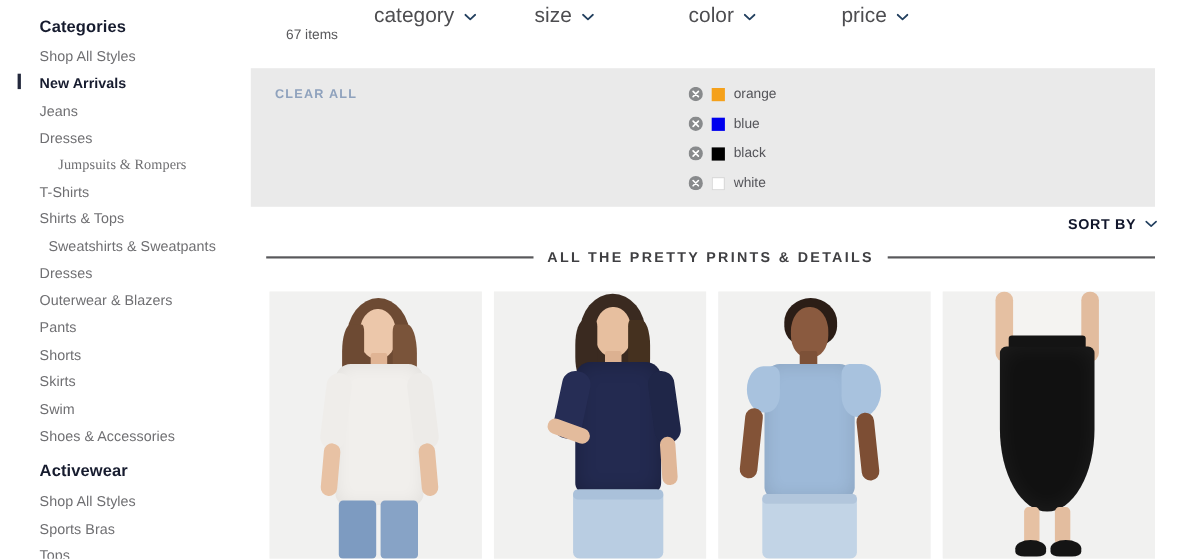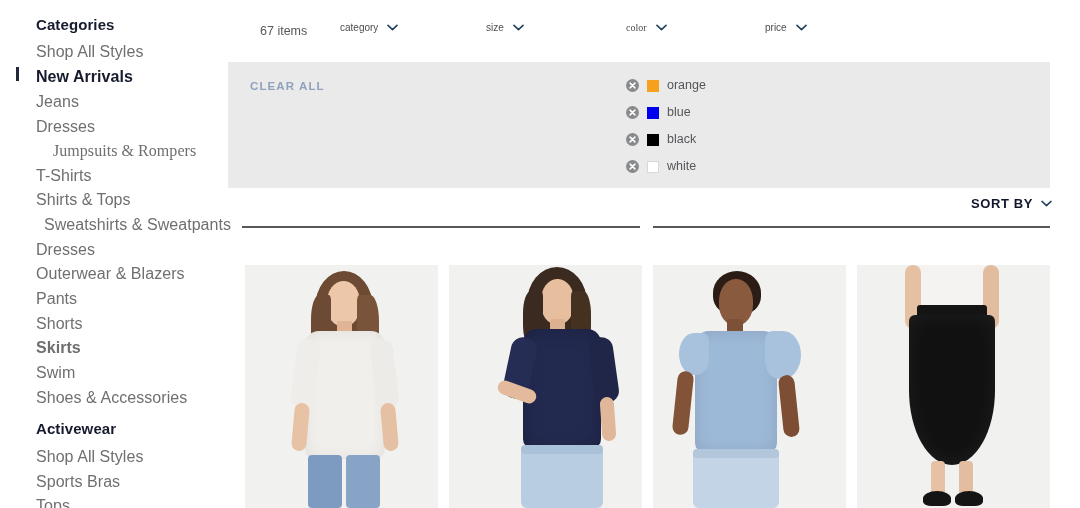--- a/index.html
+++ b/index.html
@@ -11,39 +11,39 @@
   .page { position: relative; width: 1080px; height: 508px; }
 
   
   .sidebar { position: absolute; left: 0; top: 0; width: 228px; height: 508px; background:#fff; }
   .nav-group { padding-left: 36px; }
   .nav-heading {
     font-size: 15px; font-weight: bold; color: #161b2e;
     letter-spacing: .1px; line-height: 1;
   }
   .nav-item {
-    position: relative; font-size: 16px; color: #6f6f72;
+    position: relative; font-size: 13px; color: #6f6f72;
     line-height: 1; letter-spacing: .05px; white-space: nowrap;
   }
   .nav-item.active { color: #161b2e; font-weight: bold; }
   .active-marker {
     position: absolute; left: 16px; width: 3px; height: 14px;
     background: #23283c;
   }
 
   
   .filterbar { position: absolute; left: 228px; top: 0; width: 852px; height: 60px; }
   .item-count {
     position: absolute; left: 32px; top: 24px;
     font-size: 12.5px; color: #58585b;
   }
   .fdrop {
-    position: absolute; top: 22px;
+    position: absolute; top: 4px;
     display: flex; align-items: center; gap: 9px;
-    font-size: 10px; color: #4d4d50; cursor: pointer;
+    font-size: 19px; color: #4d4d50; cursor: pointer;
   }
   .chev { display: block; width: 11px; height: 7px; }
   .chev svg { display: block; }
 
   
   .filterpanel {
     position: absolute; left: 228px; top: 62px;
     width: 822px; height: 126px; background: #eaeaea;
   }
   .clear-all {
@@ -124,21 +124,21 @@
       <div class="nav-item" style="position:absolute;top:94px;left:36px;">Jeans</div>
       <div class="nav-item" style="position:absolute;top:119px;left:36px;">Dresses</div>
       <div class="nav-item" style="position:absolute;top:143px;left:53px;font-family:Liberation Serif, serif;">Jumpsuits &amp; Rompers</div>
       <div class="nav-item" style="position:absolute;top:168px;left:36px;">T-Shirts</div>
       <div class="nav-item" style="position:absolute;top:192px;left:36px;">Shirts &amp; Tops</div>
       <div class="nav-item" style="position:absolute;top:217px;left:44px;">Sweatshirts &amp; Sweatpants</div>
       <div class="nav-item" style="position:absolute;top:242px;left:36px;">Dresses</div>
       <div class="nav-item" style="position:absolute;top:266px;left:36px;">Outerwear &amp; Blazers</div>
       <div class="nav-item" style="position:absolute;top:291px;left:36px;">Pants</div>
       <div class="nav-item" style="position:absolute;top:316px;left:36px;">Shorts</div>
-      <div class="nav-item" style="position:absolute;top:340px;left:36px;font-weight:bold;">Skirts</div>
+      <div class="nav-item" style="position:absolute;top:340px;left:36px;">Skirts</div>
       <div class="nav-item" style="position:absolute;top:365px;left:36px;">Swim</div>
       <div class="nav-item" style="position:absolute;top:390px;left:36px;">Shoes &amp; Accessories</div>
     </div>
 
     <div class="nav-group">
       <div class="nav-heading" style="position:absolute;top:421px;left:36px;">Activewear</div>
       <div class="nav-item" style="position:absolute;top:449px;left:36px;">Shop All Styles</div>
       <div class="nav-item" style="position:absolute;top:474px;left:36px;">Sports Bras</div>
       <div class="nav-item" style="position:absolute;top:498px;left:36px;">Tops</div>
     </div>
@@ -158,21 +158,21 @@
 
     <div class="fdrop" style="left:258px;">
       <span>size</span>
       <span class="chev">
         <svg viewBox="0 0 11 7">
             <path d="M1 1.4 L5.5 5.6 L10 1.4" fill="none" stroke="#23405f" stroke-width="1.6" stroke-linecap="round" stroke-linejoin="round"></path>
           </svg>
       </span>
     </div>
 
-    <div class="fdrop" style="left:398px;font-family:Liberation Serif, serif;">
+    <div class="fdrop" style="left:398px;">
       <span>color</span>
       <span class="chev">
         <svg viewBox="0 0 11 7">
             <path d="M1 1.4 L5.5 5.6 L10 1.4" fill="none" stroke="#23405f" stroke-width="1.6" stroke-linecap="round" stroke-linejoin="round"></path>
           </svg>
       </span>
     </div>
 
     <div class="fdrop" style="left:537px;">
       <span>price</span>
@@ -240,20 +240,21 @@
     <span class="sortby-label">SORT BY</span>
     <span class="chev">
       <svg viewBox="0 0 11 7">
           <path d="M1 1.4 L5.5 5.6 L10 1.4" fill="none" stroke="#23405f" stroke-width="1.5" stroke-linecap="round" stroke-linejoin="round"></path>
         </svg>
     </span>
   </div>
 
   <div class="section-head">
     <span class="rule"></span>
+    <span class="section-title">ALL THE PRETTY PRINTS &amp; DETAILS</span>
     <span class="rule"></span>
   </div>
 
   <div class="grid">
 
     <div class="tile">
       <div class="bg"></div>
       <div class="fig">
         <div class="hair" style="left:70px;top:6px;width:58px;height:74px;background:#6d4a33;"></div>
         <div class="face" style="left:82px;top:16px;width:33px;height:45px;background:#ecc7aa;"></div>

